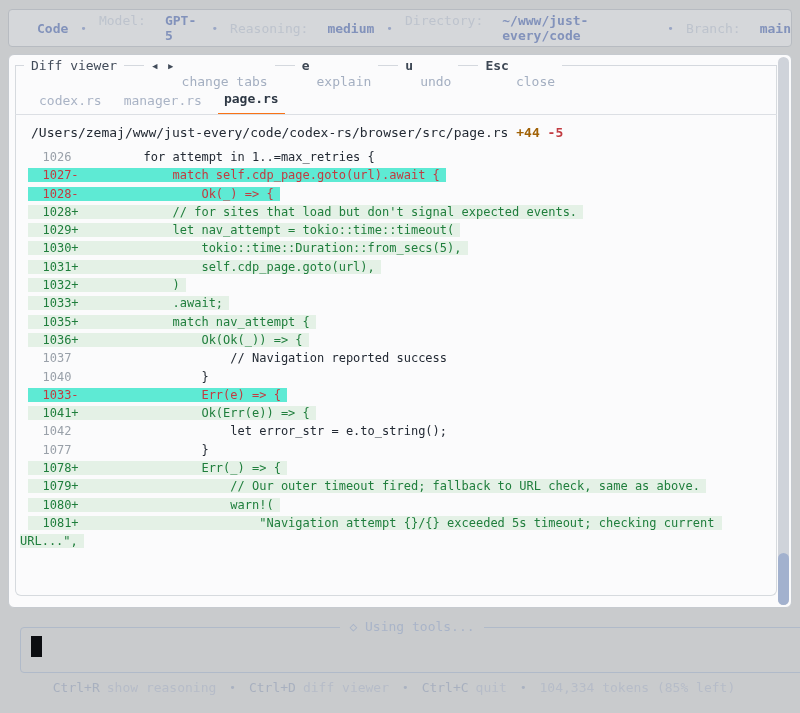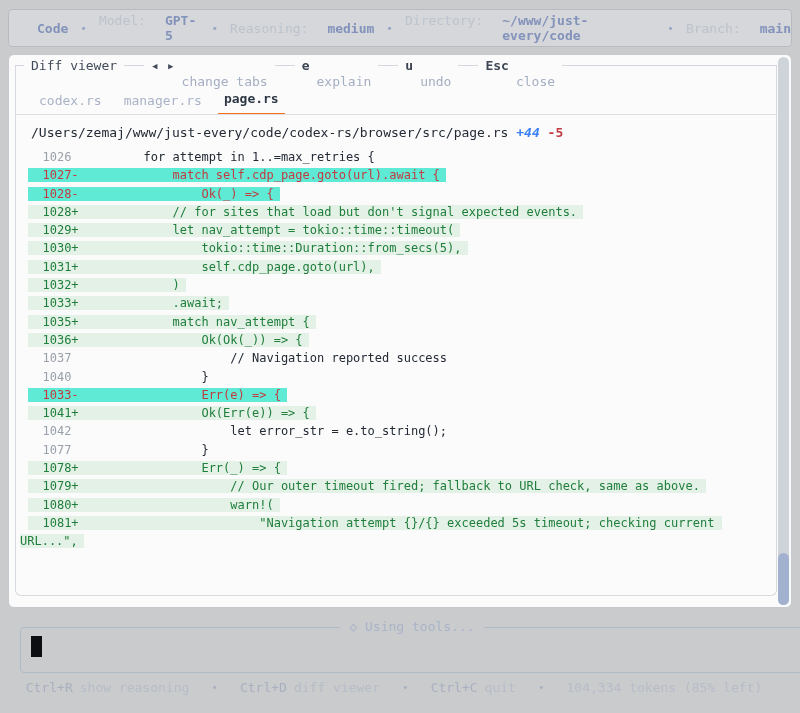--- a/index.html
+++ b/index.html
@@ -33,21 +33,21 @@
   .legend .key { color:#3d4754; font-weight:bold; }
   .legend .dim { color:#a4afc1;margin-top:32px; }
 
   .tabs { position:absolute; left:24px; top:36px; display:flex; gap:10px; font-size:13px;align-items:flex-end; }
   .tab { padding:0 6px 7px 6px; color:#a9b3c5; }
   .tab.active { color:#2e3845; font-weight:bold; border-bottom:2px solid #f97316; }
   .tab-sep { position:absolute; left:6px; right:14px; top:59px; height:1px; background:#dcdfe4; }
 
   .filepath { position:absolute; left:22px; top:70px; font-size:13px; color:#232a34;
               white-space:pre; }
-  .filepath .plus { color:#3b82f6; font-weight:bold;font-style:italic; }
+  .filepath .plus { color:#a16207; font-weight:bold; }
   .filepath .minus { color:#c23b41; font-weight:bold; }
 
   .diff { position:absolute; left:11px; top:93px; width:740px; font-size:12px; }
   .row { white-space:pre-wrap; word-break:break-word; text-indent:8px;
          line-height:18.3px; min-height:18.3px; }
   .hl { padding-right:6px; }
   .hl.ctx { color:#232a34;margin-top:31px; }
   .hl.ctx .ln { color:#99a0a9; }
   .hl.add { color:#1f7e3c; background:#e4f1e6; }
   .hl.rem { color:#c23b41; background:#5eead4; }
@@ -60,21 +60,21 @@
   
   .composer { position:absolute; left:8px; top:627px; width:784px; height:46px;
               border:1px solid #b0bac9; border-radius:4px;margin-left:12px; }
   .composer-legend { position:absolute; left:0; right:0; top:-9px; text-align:center;
                      font-size:13px; }
   .composer-legend .inner { background:#c9cbcd; color:#a9b4c8; padding:0 9px; }
   .cursor { position:absolute; left:10px; top:8px; width:11px; height:21px; background:#0c0e11; }
 
   
   .footer { position:absolute; left:0; top:680px; width:788px; display:flex;
-            justify-content:center; align-items:center; gap:22px; font-size:13px; }
+            justify-content:center; align-items:center; gap:13px; font-size:13px; }
   .footer .key { color:#a8b0bf; }
   .footer .lbl { color:#b6bcc8; }
   .footer .dot { color:#aab2c1; font-size:11px; }
   .footer .shortcut { display:flex; gap:7px; }
 </style>
 </head>
 <body>
 
 <div id="screen">
 

